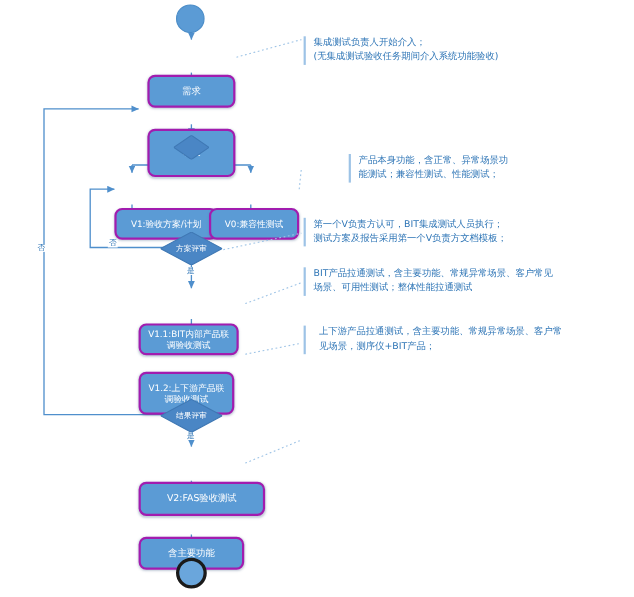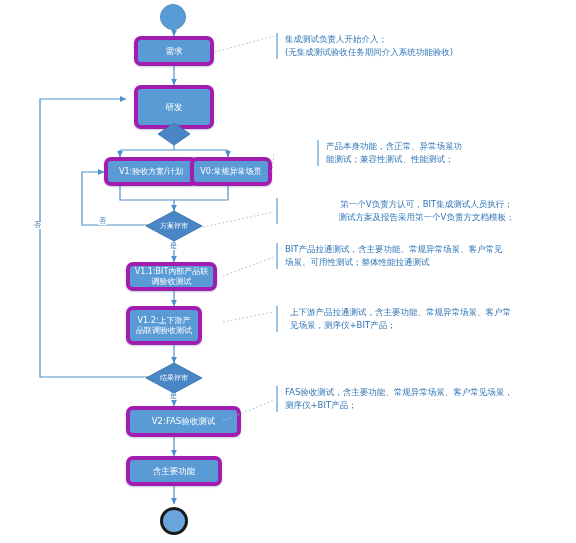--- a/index.html
+++ b/index.html
@@ -26,24 +26,25 @@
     display:flex;
     align-items:center;
     justify-content:center;
     text-align:center;
     color:#ffffff;
     background:#5b9bd5;
     line-height:1.25;
   }
   .proc{
     border-radius:7px;
-    border:4px solid #a21caf;
+    border:2px solid #a21caf;
     font-size:8px;
     padding:2px 4px;
     box-shadow:0 1px 2px rgba(60,90,130,.30);
+    margin-top:32px;
   }
   .proc.big{font-size:8.5px;}
   .startdot{
     border-radius:50%;
     background:#5b9bd5;
     border:1px solid #4a8cc7;
   }
   .enddot{
     border-radius:50%;
     background:#6aa6dc;
@@ -138,32 +139,32 @@
 
   <div class="diamond-wrap" style="left:158px;top:123px;width:32px;height:22px;">
     <svg class="dm" viewBox="0 0 32 22">
       <polygon points="16,0 32,11 16,22 0,11" fill="#4a86c5" stroke="#3f78b4" stroke-width="1"></polygon>
     </svg>
     <div class="dtext"></div>
   </div>
 
   <div class="node proc" style="left:104px;top:157px;width:94px;height:29px;">V1:验收方案/计划</div>
 
-  <div class="node proc" style="left:190px;top:157px;width:82px;height:29px;">V0:常规异常场景</div>
+  <div class="node proc" style="left:190px;top:157px;width:82px;height:29px;">V0:兼容性测试</div>
 
   <div class="diamond-wrap" style="left:146px;top:211px;width:56px;height:30px;">
     <svg class="dm" viewBox="0 0 56 30">
       <polygon points="28,0 56,15 28,30 0,15" fill="#4a86c5" stroke="#3f78b4" stroke-width="1"></polygon>
     </svg>
     <div class="dtext">方案评审</div>
   </div>
 
   <div class="node proc" style="left:126px;top:262px;width:91px;height:29px;">V1.1:BIT内部产品联调验收测试</div>
 
-  <div class="node proc" style="left:126px;top:306px;width:76px;height:39px;">V1.2:上下游产品联调验收测试</div>
+  <div class="node proc" style="left:126px;top:306px;width:87px;height:39px;">V1.2:上下游产品联调验收测试</div>
 
   <div class="diamond-wrap" style="left:146px;top:363px;width:56px;height:30px;text-align:center;">
     <svg class="dm" viewBox="0 0 56 30">
       <polygon points="28,0 56,15 28,30 0,15" fill="#4a86c5" stroke="#3f78b4" stroke-width="1"></polygon>
     </svg>
     <div class="dtext">结果评审</div>
   </div>
 
   <div class="node proc big" style="left:126px;top:406px;width:115px;height:31px;">V2:FAS验收测试</div>
 
@@ -175,31 +176,29 @@
   <div class="edge-label" style="left:98px;top:218px;">否</div>
   <div class="edge-label" style="left:169px;top:393px;">是</div>
   <div class="edge-label" style="left:33px;top:222px;">否</div>
 
   <div class="note" style="left:276px;top:22px;width:292px;margin-top:11px;">集成测试负责人开始介入；
 (无集成测试验收任务期间介入系统功能验收)</div>
 
   <div class="note" style="left:273px;top:140px;width:292px;margin-left:44px;">产品本身功能，含正常、异常场景功
 能测试；兼容性测试、性能测试；</div>
 
-  <div class="note" style="left:276px;top:198px;width:292px;text-align:center;">第一个V负责方认可，BIT集成测试人员执行；
+  <div class="note" style="left:276px;top:198px;width:292px;">第一个V负责方认可，BIT集成测试人员执行；
 测试方案及报告采用第一个V负责方文档模板；</div>
 
   <div class="note" style="left:276px;top:243px;width:292px;">BIT产品拉通测试，含主要功能、常规异常场景、客户常见
 场景、可用性测试；整体性能拉通测试</div>
 
-  <div class="note" style="left:276px;top:306px;width:292px;padding-left:12px;">上下游产品拉通测试，含主要功能、常规异常场景、客户常
+  <div class="note" style="left:276px;top:296px;width:292px;padding-left:12px;">上下游产品拉通测试，含主要功能、常规异常场景、客户常
 见场景，测序仪+BIT产品；</div>
 
-  <div class="note" style="left:276px;top:386px;width:292px;">FAS验收测试，含主要功能、常规异常场景、客户常见场景，
-测序仪+BIT产品；</div>
 
   <svg id="leaders" style="position:absolute;left:0;top:0;width:576px;height:543px;pointer-events:none;">
     <g stroke="#9dc3e6" stroke-width="1" stroke-dasharray="1.6,2.4" fill="none">
       <path d="M215,52 L274,36"></path>
       <path d="M272,172 L274,153"></path>
       <path d="M203,227 L274,212"></path>
       <path d="M223,276 L274,257"></path>
       <path d="M223,322 L274,312"></path>
       <path d="M223,421 L274,400"></path>
     </g>

